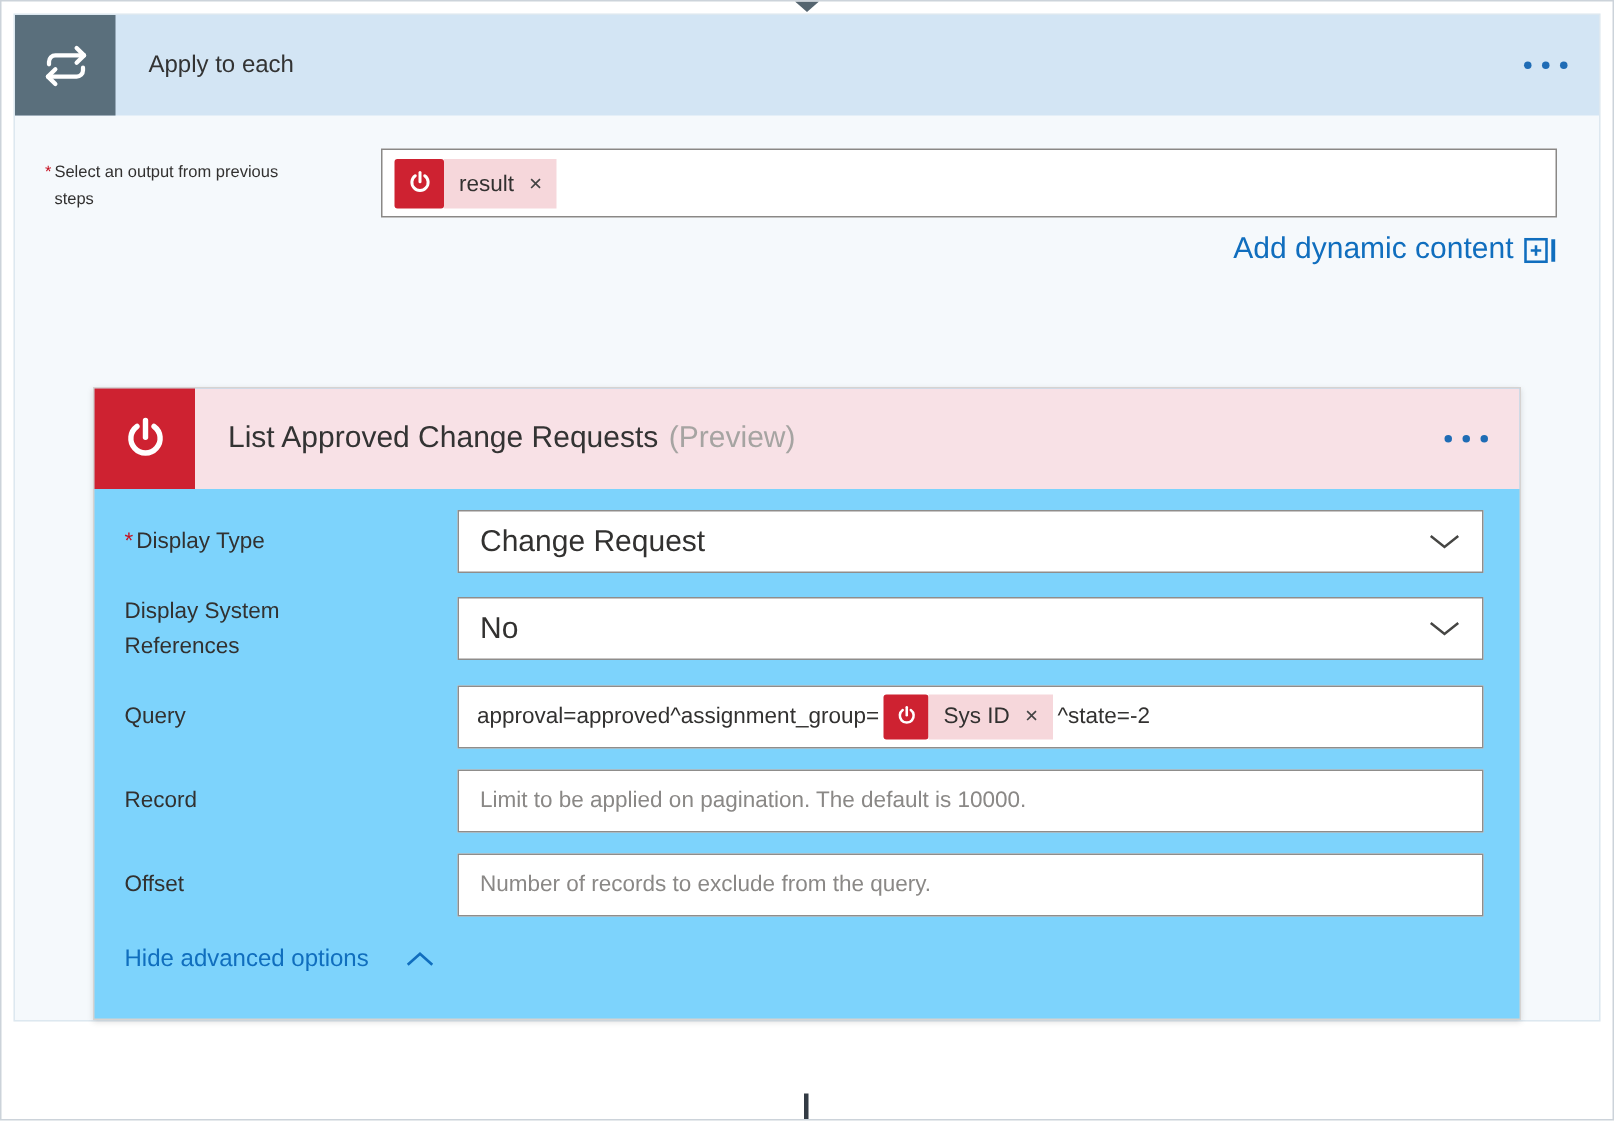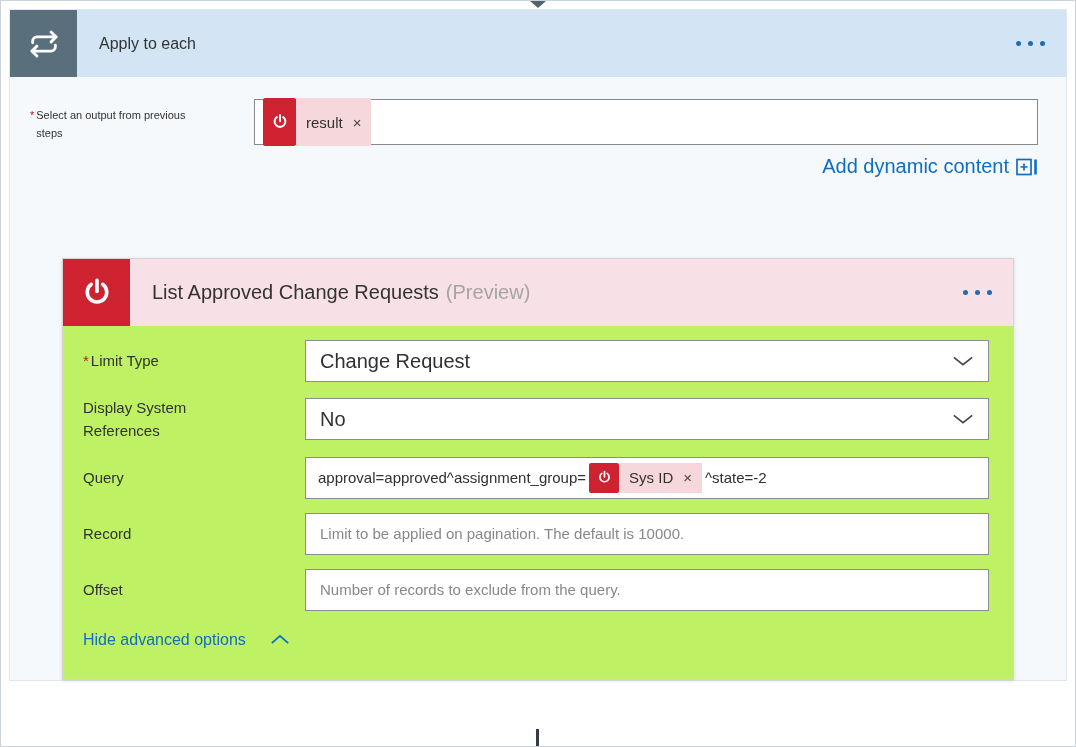--- a/index.html
+++ b/index.html
@@ -43,41 +43,41 @@
   .scope-body { padding:20px 28px 0 20px; }
   
   .output-row { display:flex; align-items:flex-start; margin-top:2px; }
   .output-label { width:224px; flex:0 0 224px; font-size:11px; line-height:1.6; padding-top:8px; }
   .output-label .lbl { display:inline-block; max-width:154px; vertical-align:top; }
   .req { color:#c50f1f; margin-right:2px; }
   .output-box {
     flex:1; height:46px; background:#fff; border:1px solid #8a8886;
     display:flex; align-items:center; padding:0 8px; cursor:text;
   }
-  .token { display:inline-flex; align-items:stretch; height:48px; cursor:pointer; }
+  .token { display:inline-flex; align-items:stretch; height:33px; cursor:pointer; }
   .token-icon {
     background:#ce2231; display:flex; align-items:center; justify-content:center;
     width:33px; flex:0 0 33px; border-radius:2px;
   }
   .token-body {
     background:#f6d7db; display:flex; align-items:center; padding:0 10px;
     font-size:15px; color:#323130; gap:10px;
   }
   .token-x { cursor:pointer; font-size:15px; color:#444; }
   .token.small { height:30px; }
   .token.small .token-icon { width:30px; flex:0 0 30px; }
   
   .adc-row {
     display:flex; justify-content:flex-end; align-items:center; gap:7px; margin-top:10px;
   }
   .adc-link { color:#106ebe; font-size:20px; text-decoration:none; cursor:pointer; }
   .adc-icon { display:flex; cursor:pointer; }
   
   .card {
-    margin:80px 24px 0 32px; background:#bef264;
+    margin:80px 24px 0 32px; background:#7dd3fc;
     border:1px solid #d6d3d1; box-shadow:0 1.2px 4px rgba(0,0,0,.13);
   }
   .card-header { display:flex; align-items:stretch; height:67px; background:#f8e1e6; cursor:pointer; }
   .card-icon {
     width:67px; flex:0 0 67px; background:#ce2231;
     display:flex; align-items:center; justify-content:center;
   }
   .card-title {
     flex:1; display:flex; align-items:center; gap:7px; padding-left:22px;
     font-size:20px; color:#333333;
@@ -182,21 +182,21 @@
           <span></span>
           <span></span>
           <span></span>
         </div>
       </div>
 
       <div class="card-body">
 
         <div class="field-row">
           <div class="field-label">
-            <span class="req">*</span><span class="lbl">Limit Type</span>
+            <span class="req">*</span><span class="lbl">Display Type</span>
           </div>
           <div class="dropdown">
             <span>Change Request</span>
             <svg width="22" height="12" viewBox="0 0 24 12">
                 <path d="M2 2 L12 10 L22 2" fill="none" stroke="#464644" stroke-width="1.8"></path>
               </svg>
           </div>
         </div>
 
         <div class="field-row">

